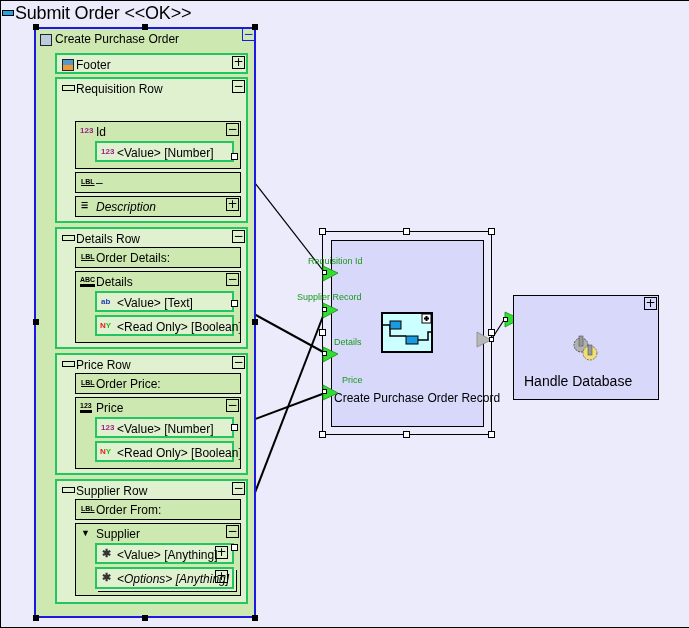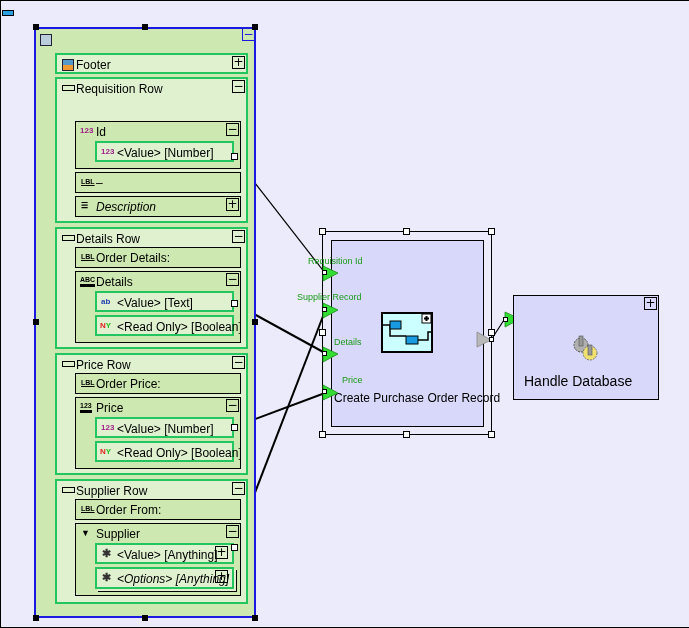--- a/index.html
+++ b/index.html
@@ -27,23 +27,25 @@
 
   <svg width="689" height="628">
     <line x1="233" y1="155" x2="324" y2="272" stroke="#000" stroke-width="1.2"></line>
     <line x1="233" y1="302" x2="324" y2="352" stroke="#000" stroke-width="2"></line>
     <line x1="233" y1="426" x2="324" y2="392" stroke="#000" stroke-width="2"></line>
     <line x1="233" y1="546" x2="324" y2="310" stroke="#000" stroke-width="2"></line>
     <line x1="490" y1="339" x2="503" y2="319" stroke="#000" stroke-width="1.2"></line>
   </svg>
 
   <div class="abs title-icon"></div>
+  <div class="abs title">Submit Order &lt;&lt;OK&gt;&gt;</div>
 
   <div class="abs outer" style="left:33px;top:26px;width:222px;height:591px;">
     <span class="ico" style="left:4px;top:5px;width:10px;height:10px;border:1px solid #223;background:#bcd;"></span>
+    <span class="lbl" style="left:19px;top:3px;">Create Purchase Order</span>
     <span class="btn blue" style="right:-1px;top:-1px;">−</span>
   </div>
   <div class="handle" style="left:32px;top:23px;"></div>
   <div class="handle" style="left:141px;top:23px;"></div>
   <div class="handle" style="left:251px;top:23px;"></div>
   <div class="handle" style="left:32px;top:318px;"></div>
   <div class="handle" style="left:251px;top:318px;"></div>
   <div class="handle" style="left:32px;top:614px;"></div>
   <div class="handle" style="left:141px;top:614px;"></div>
   <div class="handle" style="left:251px;top:614px;"></div>

